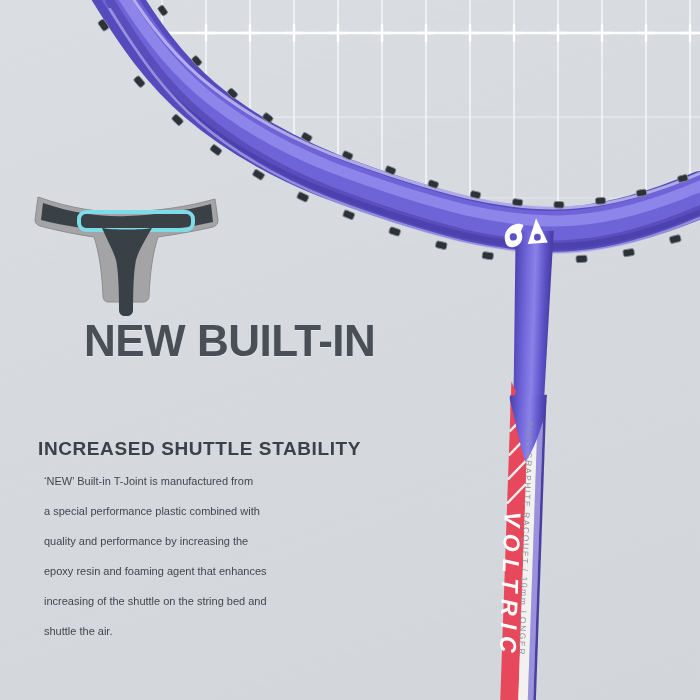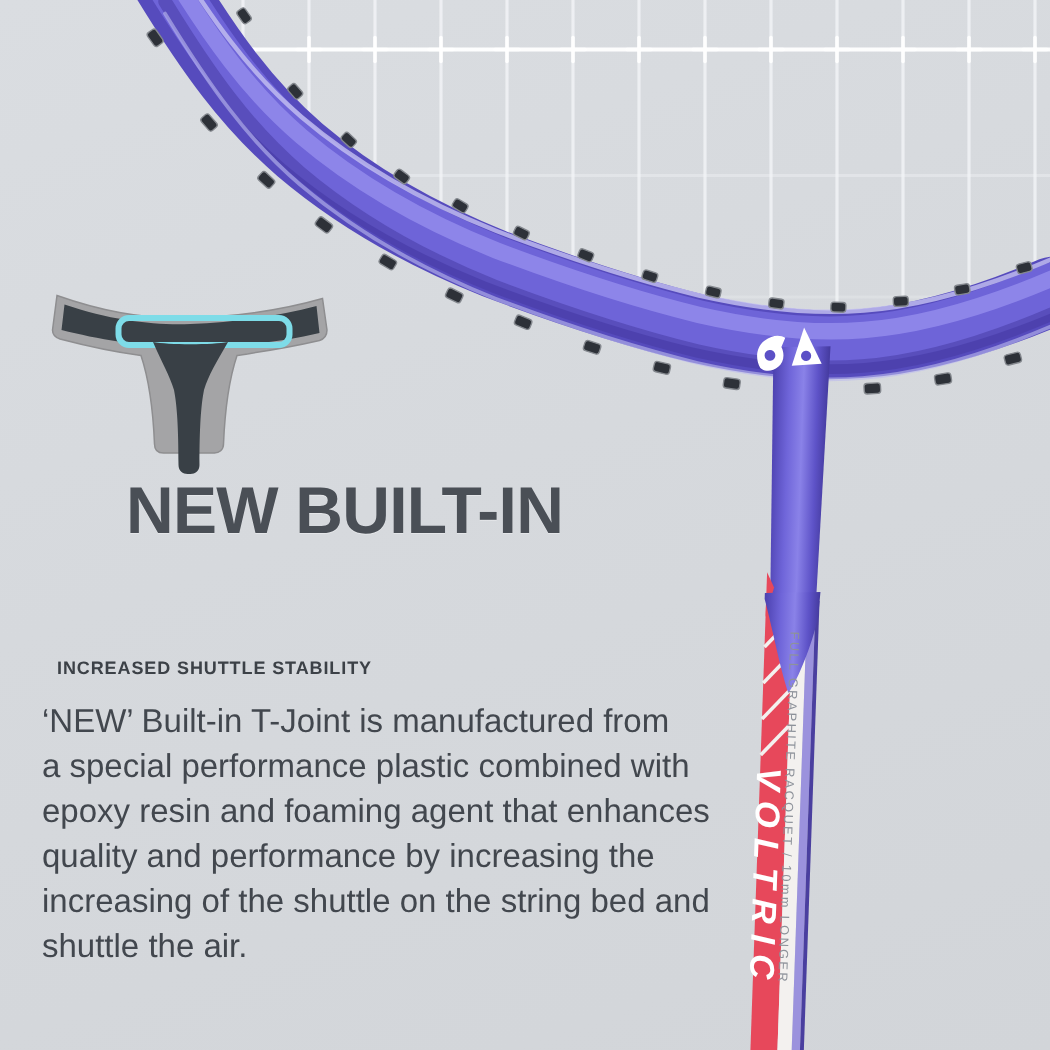--- a/index.html
+++ b/index.html
@@ -12,26 +12,26 @@
   .tjoint-icon{position:absolute;left:27px;top:190px;}
   .headline{
     position:absolute;left:37px;top:314px;
     color:#4a4f56;font-weight:bold;font-size:44px;line-height:53px;
     letter-spacing:-0.5px;white-space:nowrap;
     text-shadow:0 1px 0 rgba(255,255,255,0.35);
     margin-left:47px;
   }
   .subhead{
     position:absolute;left:38px;top:438px;
-    color:#3c4147;font-size:12px;font-weight:bold;letter-spacing:0.6px;
+    color:#3c4147;font-size:19px;font-weight:bold;letter-spacing:0.6px;
     white-space:nowrap;
   }
   .bodycopy{
-    position:absolute;left:28px;top:466px;width:400px;
-    color:#42474e;font-size:22px;line-height:30px;white-space:nowrap;
+    position:absolute;left:44px;top:466px;width:400px;
+    color:#42474e;font-size:11px;line-height:30px;white-space:nowrap;
   }
   .shaft-small-text{
     font-size:8.5px;letter-spacing:1.6px;fill:#8d929a;
     font-family:"Liberation Sans",sans-serif;
   }
   .shaft-brand-text{
     font-size:23px;font-weight:bold;font-style:italic;letter-spacing:7px;
     fill:#ffffff;font-family:"Liberation Sans",sans-serif;
   }
 </style>
@@ -220,19 +220,19 @@
 
   <div class="headline">
     <div>NEW BUILT-IN</div>
   </div>
 
   <div class="subhead">INCREASED SHUTTLE STABILITY</div>
 
   <div class="bodycopy">
     <div>‘NEW’ Built-in T-Joint is manufactured from</div>
     <div>a special performance plastic combined with</div>
+    <div>quality and performance by increasing the</div>
     <div>epoxy resin and foaming agent that enhances</div>
-    <div>quality and performance by increasing the</div>
     <div>increasing of the shuttle on the string bed and</div>
     <div>shuttle the air.</div>
   </div>
 
 </div>
 
 </body></html>

